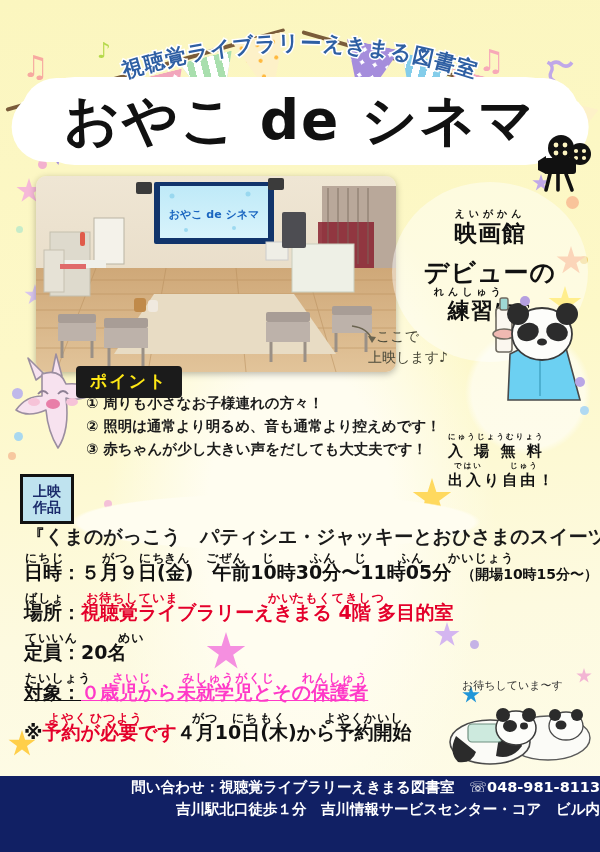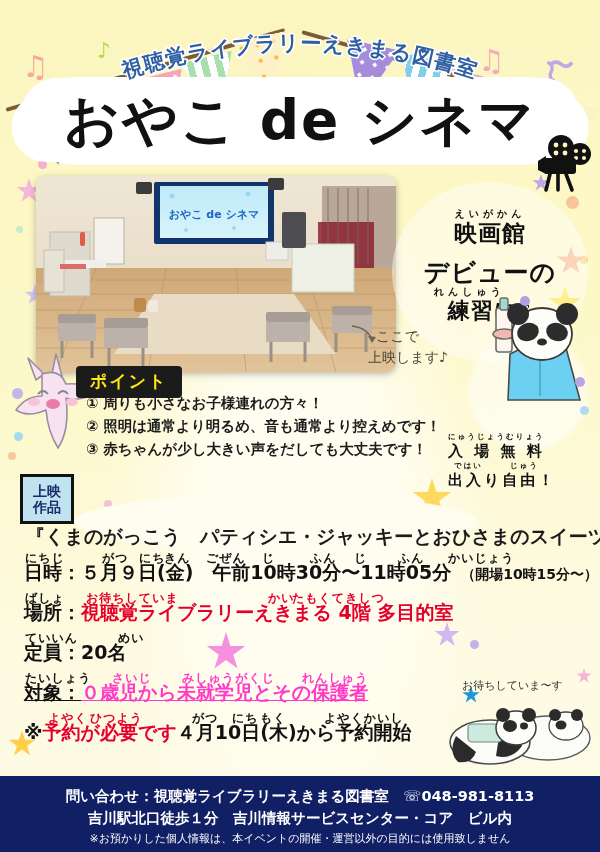--- a/index.html
+++ b/index.html
@@ -88,22 +88,22 @@
   .pk{color:#ff39c8;text-decoration:underline;text-align:right;}
   .sub{font-size:14px;}
   .fr{position:absolute;top:-10px;font-size:12px;font-weight:bold;
       letter-spacing:1px;white-space:nowrap;}
   .fr.red{color:#e4002b;}
   .fr.pink{color:#ff39c8;}
   
   #wait{position:absolute;left:462px;top:678px;z-index:8;font-size:11px;color:#333;}
   
   #footer{position:absolute;left:0;bottom:0;width:600px;height:76px;
-     background:#112064;z-index:10;color:#fff;text-align:center;
-     padding-top:9px;box-sizing:border-box;}
+     background:#112064;z-index:10;color:#fff;text-align:right;
+     padding-top:0;box-sizing:border-box;}
   #footer .l1,#footer .l2{font-size:14.5px;font-weight:bold;line-height:1.55;}
   #footer .l3{font-size:11px;line-height:1.7;}
   .wave{position:absolute;left:0;top:486px;width:600px;height:72px;z-index:1;
     background:radial-gradient(ellipse 330px 46px at 46% 50%, #fffdf0 0 60%, rgba(255,255,255,0) 62%);}
 </style>
 </head>
 <body>
 
 <div id="poster">
 
@@ -449,16 +449,15 @@
 
     <ellipse cx="132" cy="32" rx="17" ry="14" fill="#fdfdfa" stroke="#4a4a4a" stroke-width="1.3"></ellipse>
     <ellipse cx="121" cy="21" rx="6" ry="6" fill="#2b2b2b"></ellipse>
     <ellipse cx="143" cy="21" rx="6" ry="6" fill="#2b2b2b"></ellipse>
     <ellipse cx="127" cy="31" rx="5.5" ry="4.6" fill="#2b2b2b"></ellipse>
   </svg>
 
   <div id="footer">
     <div class="l1">問い合わせ：視聴覚ライブラリーえきまる図書室　☏048-981-8113</div>
     <div class="l2">吉川駅北口徒歩１分　吉川情報サービスセンター・コア　ビル内</div>
-    <div class="l3">※お預かりした個人情報は、本イベントの開催・運営以外の目的には使用致しません</div>
   </div>
 
 </div>
 
 </body></html>

